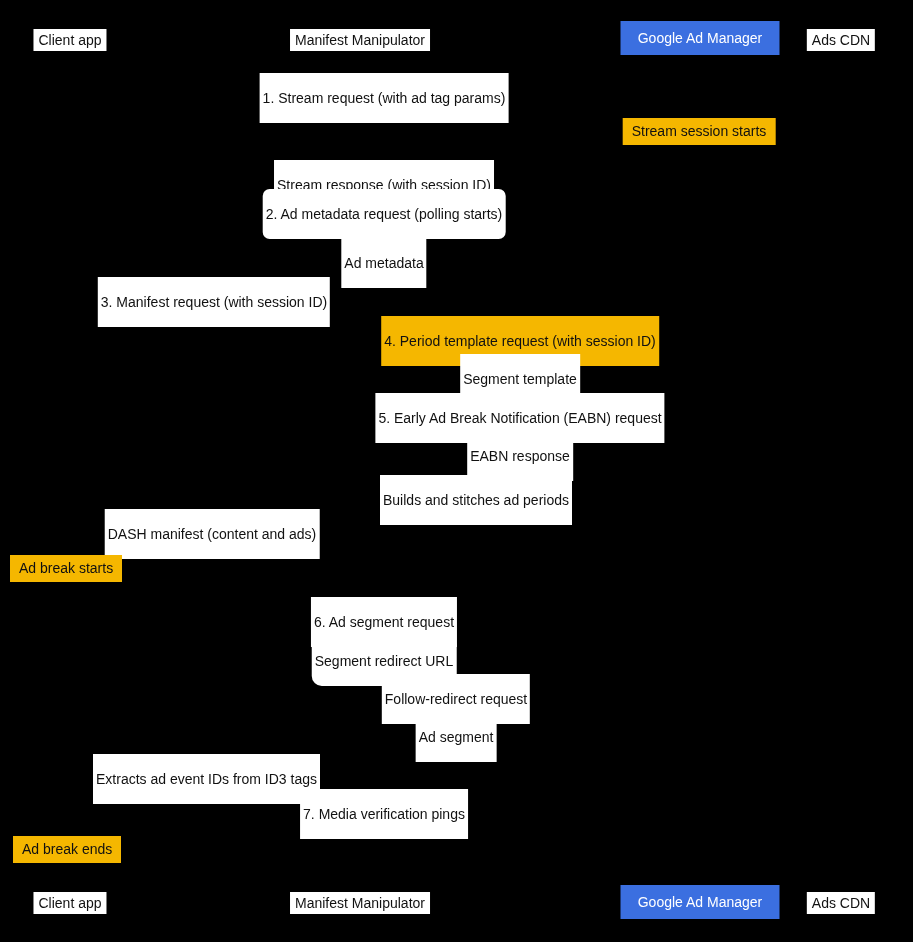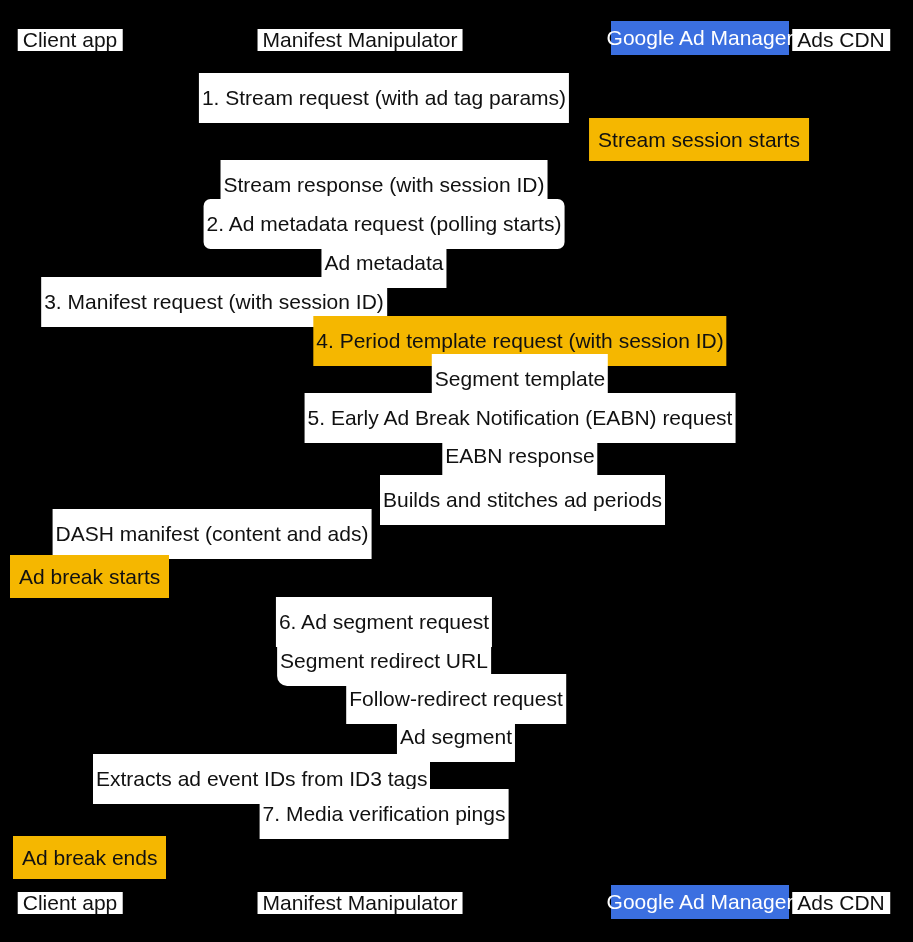--- a/index.html
+++ b/index.html
@@ -11,45 +11,45 @@
   .canvas {
     position: relative;
     width: 913px;
     height: 942px;
     background: var(--bg, #000000);
     overflow: hidden;
   }
   .lbl {
     position: absolute;
     white-space: nowrap;
-    font-size: 21px;
+    font-size: 14px;
     line-height: 20px;
     color: var(--text, #111111);
   }
   .centered { transform: translateX(-50%); }
   .msg {
     background: var(--label-bg, #ffffff);
     padding: 15px 3px;
   }
   .msg-highlight {
     background: var(--note-bg, #F5B700);
   }
   .note {
     background: var(--note-bg, #F5B700);
-    padding: 12px 9px;
+    padding: 4px 9px;
     line-height: 19px;
   }
   .actor-plain {
     background: var(--label-bg, #ffffff);
     padding: 1px 5px;
   }
   .actor-highlight {
     background: var(--highlight-bg, #3B6FE0);
     color: var(--highlight-text, #ffffff);
-    width: 178px;
+    width: 159px;
     height: 34px;
     display: flex;
     align-items: center;
     justify-content: center;
     padding: 0;
   }
 </style>
 </head>
 <body>
 
@@ -58,21 +58,21 @@
     <div class="lbl centered actor-plain" style="left: 70px; top: 892px;">Client app</div>
     <div class="lbl centered actor-plain" style="left: 360px; top: 29px;">Manifest Manipulator</div>
     <div class="lbl centered actor-plain" style="left: 360px; top: 892px;">Manifest Manipulator</div>
     <div class="lbl centered actor-highlight" style="left: 700px; top: 21px;">Google Ad Manager</div>
     <div class="lbl centered actor-highlight" style="left: 700px; top: 885px;">Google Ad Manager</div>
     <div class="lbl centered actor-plain" style="left: 841px; top: 29px;">Ads CDN</div>
     <div class="lbl centered actor-plain" style="left: 841px; top: 892px;">Ads CDN</div>
     <div class="lbl msg centered" style="top: 73px; left: 384px;">1. Stream request (with ad tag params)</div>
     <div class="lbl note centered" style="top: 118px; left: 699px;">Stream session starts</div>
     <div class="lbl msg centered" style="top: 160px; left: 384px;">Stream response (with session ID)</div>
-    <div class="lbl msg centered" style="top: 199px; left: 384px; border-radius: 7px;">2. Ad metadata request (polling starts)</div>
+    <div class="lbl msg centered" style="top: 189px; left: 384px; border-radius: 7px;">2. Ad metadata request (polling starts)</div>
     <div class="lbl msg centered" style="top: 238px; left: 384px;">Ad metadata</div>
     <div class="lbl msg centered" style="top: 277px; left: 214px;">3. Manifest request (with session ID)</div>
     <div class="lbl msg msg-highlight centered" style="top: 316px; left: 520px;">4. Period template request (with session ID)</div>
     <div class="lbl msg centered" style="top: 354px; left: 520px;">Segment template</div>
     <div class="lbl msg centered" style="top: 393px; left: 520px;">5. Early Ad Break Notification (EABN) request</div>
     <div class="lbl msg centered" style="top: 431px; left: 520px;">EABN response</div>
     <div class="lbl msg centered" style="top: 509px; left: 212px;">DASH manifest (content and ads)</div>
     <div class="lbl msg" style="top: 475px; left: 380px;">Builds and stitches ad periods</div>
     <div class="lbl note" style="top: 555px; left: 10px;">Ad break starts</div>
     <div class="lbl msg centered" style="top: 597px; left: 384px;">6. Ad segment request</div>

